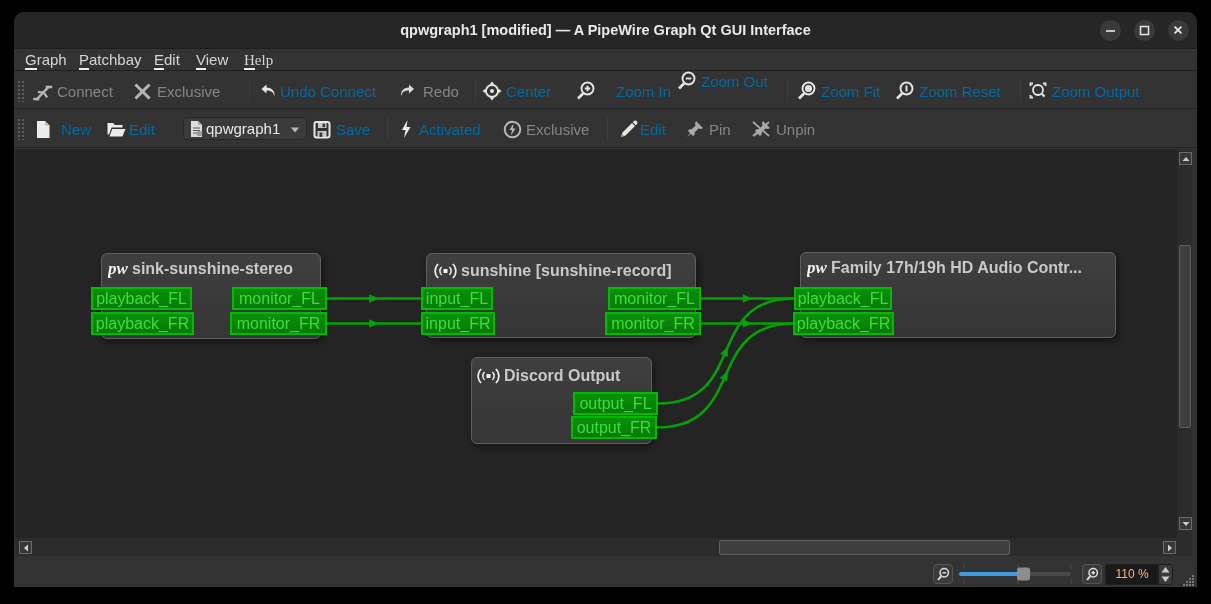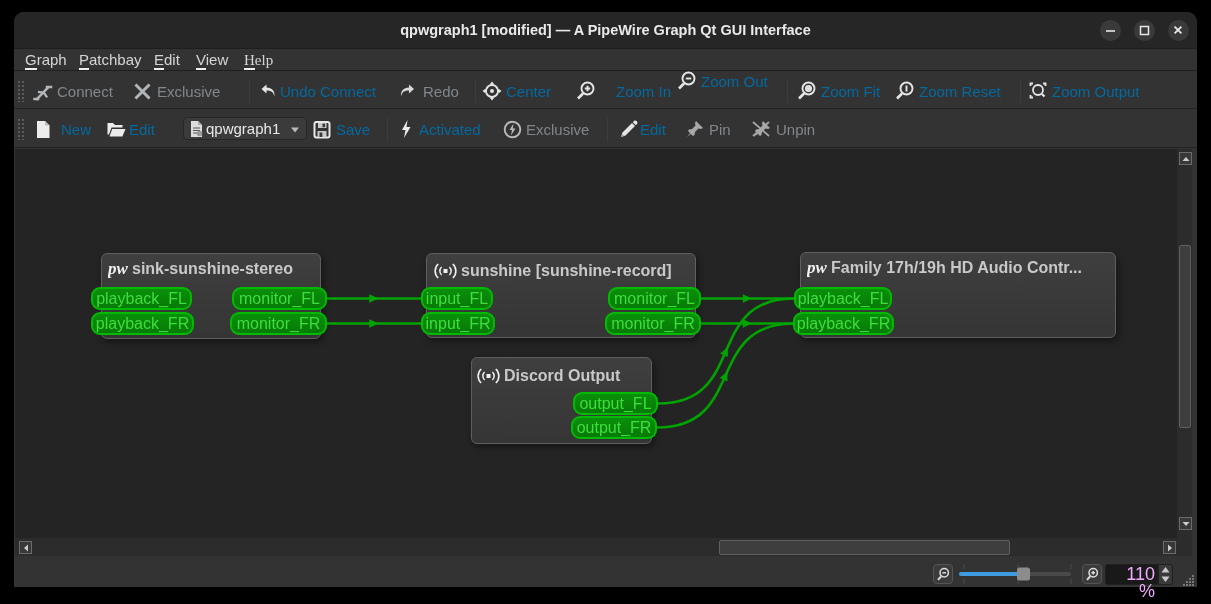--- a/index.html
+++ b/index.html
@@ -31,21 +31,21 @@
 .tsep { position:absolute; width:1px; height:24px; background:#272727; border-right:1px solid #3d3d3d; }
 .handle { position:absolute; width:7px; height:22px;
   background-image:radial-gradient(#5d5d5d 1px, transparent 1.2px);
   background-size:4px 4px; }
 
 #canvas { position:absolute; left:15px; top:149px; width:1162px; height:389px; background:#242424; }
 .node { position:absolute; background:linear-gradient(#3f3f3f,#353535);
   border:1px solid #5f5f5f; border-radius:6px; box-shadow:2px 3px 7px rgba(0,0,0,.45); }
 .ntitle { position:absolute; display:flex; align-items:center; gap:4px;
   color:#c9c9c9; font-weight:bold; font-size:16px; white-space:nowrap; }
-.port { position:absolute; height:23px; border-radius:9px;
+.port { position:absolute; height:23px; border-radius:0;
   background:linear-gradient(#0a8f0a,#077a07); border:2px solid #00bb00;
   color:#3ede3e; font-size:16px; line-height:19px; text-align:center; white-space:nowrap; }
 #wires { position:absolute; left:0; top:0; }
 
 .sbtrack { position:absolute; background:#2c2c2c; }
 .sbhandle { position:absolute; background:#3e3e3e; border:1px solid #606060; border-radius:2px; }
 .sbbtn { position:absolute; background:#383838; border:1px solid #6b6b6b; display:flex; align-items:center; justify-content:center; }
 
 #status { position:absolute; left:14px; top:557px; width:1183px; height:30px; background:#333333; }
 .zbtn { position:absolute; width:20px; height:20px; top:564px; background:#3b3b3b;
@@ -370,21 +370,21 @@
 <svg class="abs" style="left:957px; top:562px;" width="124" height="24" viewBox="0 0 124 24">
 <g stroke="#4d4d4d" stroke-width="1">
         <path d="M7 2 L7 7 M7 17 L7 22 M61 2 L61 7 M61 17 L61 22 M114 2 L114 7 M114 17 L114 22"></path>
       </g>
 <rect x="2" y="10" width="112" height="4" rx="2" fill="#4a4a4a"></rect>
 <rect x="2" y="10" width="60" height="4" rx="2" fill="#3f9be0"></rect>
 <rect x="60" y="5.5" width="13" height="13" rx="2.5" fill="#8c8c8c"></rect>
 </svg>
 
 <div class="abs" style="left:1105px; top:564px; width:53px; height:21px; background:#191919; border:1px solid #1f1f1f; border-radius:3px 0 0 3px;"></div>
-<div class="abs" style="left:1109px; top:566px; width:46px; height:17px; line-height:17px; font-size:18px; color:#f0abfc; text-align:right;">110 %</div>
+<div class="abs" style="left:1109px; top:566px; width:46px; height:17px; line-height:17px; font-size:12px; color:#fdba74; text-align:center;">110 %</div>
 <div class="abs" style="left:1158px; top:564px; width:15px; height:21px; background:#3a3a3a; border:1px solid #1f1f1f; border-radius:0 3px 3px 0;"></div>
 <svg class="abs" style="left:1160px; top:566px;" width="11" height="17" viewBox="0 0 11 17">
       <path d="M5.5 1 L9.5 6.5 L1.5 6.5 Z" fill="#c9c9c9"></path>
       <path d="M5.5 16 L9.5 10.5 L1.5 10.5 Z" fill="#c9c9c9"></path>
     </svg>
 
 <svg class="abs" style="left:1182px; top:574px;" width="13" height="13" viewBox="0 0 13 13">
       <g fill="#777">
 <rect x="10" y="1" width="2" height="2"></rect>
         <rect x="7" y="4" width="2" height="2"></rect>

